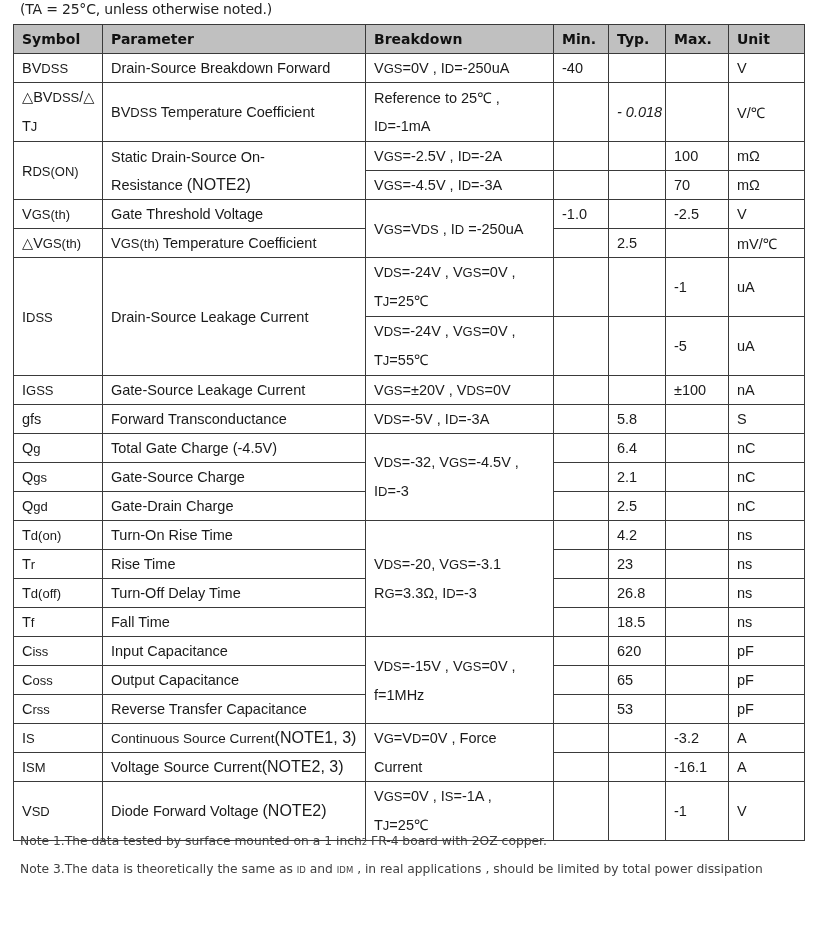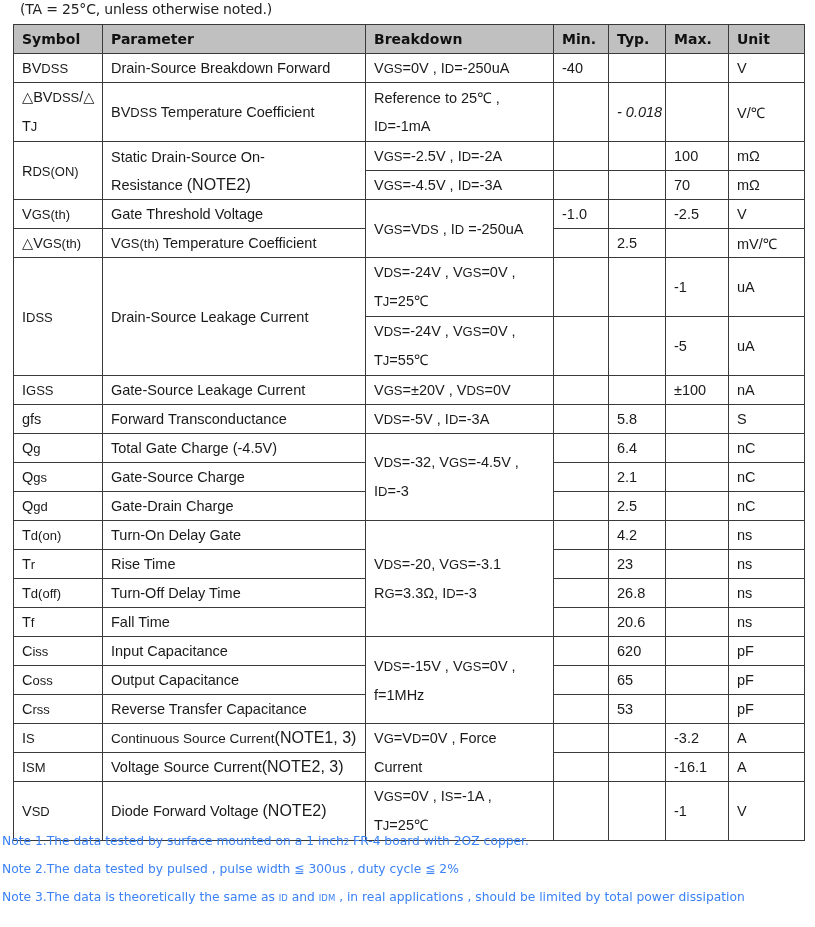--- a/index.html
+++ b/index.html
@@ -14,22 +14,22 @@
                white-space: nowrap; overflow: hidden; }
   table.spec th { background: #c0c0c0; font-weight: bold; height: 28px;
                font-family: "DejaVu Sans", sans-serif; font-size: 14px; color: #111; }
   table.spec td { height: 28px; }
   td.tall { height: 56px; }
   .sub { font-size: 13px; }
   .note-small { font-size: 16px; }
   .ml { line-height: 28px; white-space: normal; }
   .symsmall { font-size: 12px; }
   .typ-small { font-size: 12.5px; font-style: italic; }
-  .notes { position: absolute; left: 2px; top: 830px; font-family: "DejaVu Sans", sans-serif;
-           font-size: 12.3px; color: #3b82f6; }
+  .notes { position: absolute; left: 20px; top: 830px; font-family: "DejaVu Sans", sans-serif;
+           font-size: 12.3px; color: #404040; }
   .notes div { height: 28px; line-height: 22px; }
   .notes .s { font-size: 8.5px; }
 </style>
 </head>
 <body>
 
 <div class="caption">(TA = 25°C, unless otherwise noted.)</div>
 
 <table class="spec">
   <colgroup>
@@ -165,21 +165,21 @@
     <td><span>Q</span><span class="sub">gd</span></td>
     <td>Gate-Drain Charge</td>
     <td></td>
     <td>2.5</td>
     <td></td>
     <td>nC</td>
   </tr>
 
   <tr>
     <td><span>T</span><span class="sub">d(on)</span></td>
-    <td>Turn-On Delay Gate</td>
+    <td>Turn-On Rise Time</td>
     <td rowspan="4" class="ml"><span>V</span><span class="sub">DS</span><span>=-20, V</span><span class="sub">GS</span><span>=-3.1</span><br><span>R</span><span class="sub">G</span><span>=3.3Ω, I</span><span class="sub">D</span><span>=-3</span></td>
     <td></td>
     <td>4.2</td>
     <td></td>
     <td>ns</td>
   </tr>
   <tr>
     <td><span>T</span><span class="sub">r</span></td>
     <td>Rise Time</td>
     <td></td>
@@ -192,21 +192,21 @@
     <td>Turn-Off Delay Time</td>
     <td></td>
     <td>26.8</td>
     <td></td>
     <td>ns</td>
   </tr>
   <tr>
     <td><span>T</span><span class="sub">f</span></td>
     <td>Fall Time</td>
     <td></td>
-    <td>20.6</td>
+    <td>18.5</td>
     <td></td>
     <td>ns</td>
   </tr>
 
   <tr>
     <td><span>C</span><span class="sub">iss</span></td>
     <td>Input Capacitance</td>
     <td rowspan="3" class="ml"><span>V</span><span class="sub">DS</span><span>=-15V , V</span><span class="sub">GS</span><span>=0V ,</span><br><span>f=1MHz</span></td>
     <td></td>
     <td>620</td>
@@ -255,15 +255,14 @@
     <td></td>
     <td></td>
     <td>-1</td>
     <td>V</td>
   </tr>
 </tbody>
   </table>
 
 <div class="notes">
   <div><span>Note 1.The data tested by surface mounted on a 1 inch</span><span class="s">2</span><span> FR-4 board with 2OZ copper.</span></div>
-  <div>Note 2.The data tested by pulsed , pulse width ≦ 300us , duty cycle ≦ 2%</div>
   <div><span>Note 3.The data is theoretically the same as </span><span class="s">ID</span><span> and </span><span class="s">IDM</span><span> , in real applications , should be limited by total power dissipation</span></div>
 </div>
 
 </body></html>

